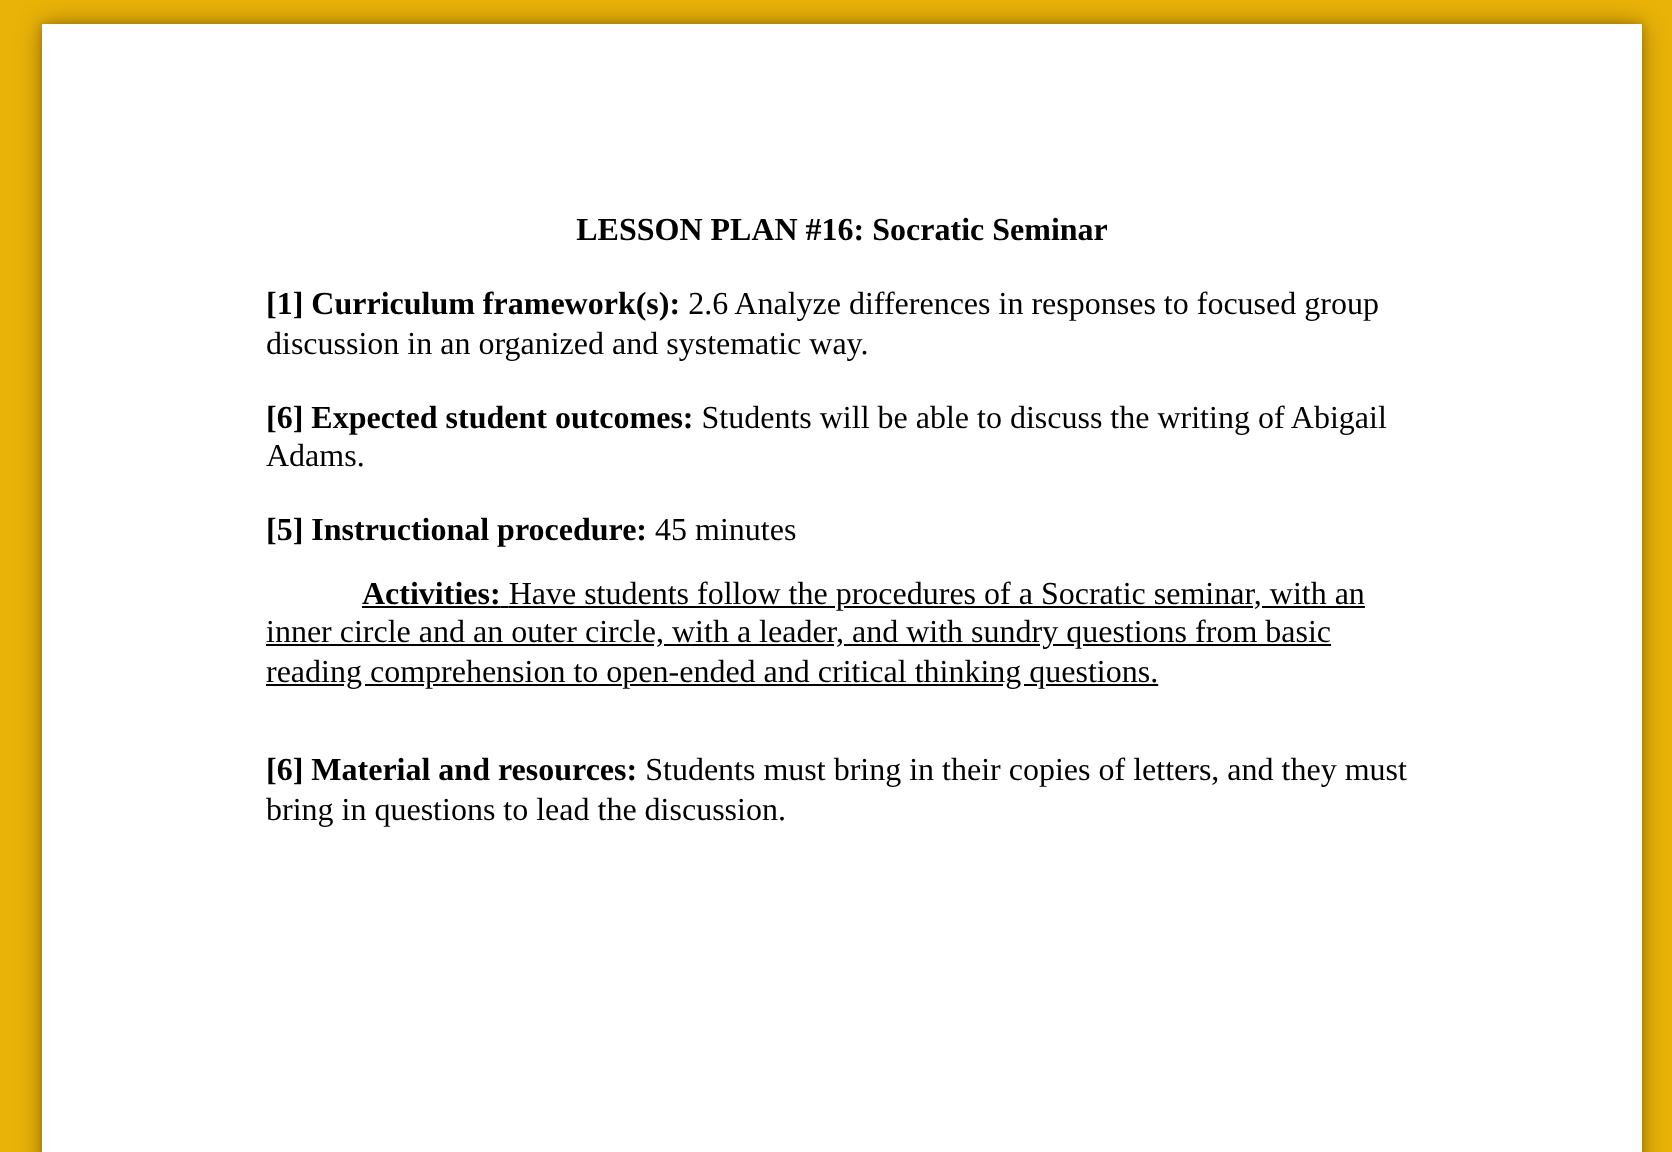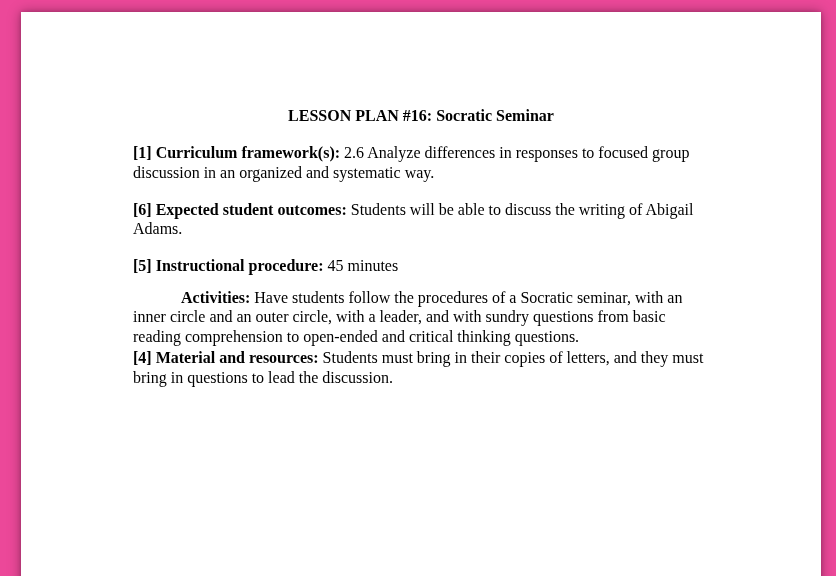--- a/index.html
+++ b/index.html
@@ -6,21 +6,21 @@
   html, body {
     width: 836px;
     height: 576px;
     overflow: hidden;
     font-family: "Liberation Serif", serif;
   }
   .screen {
     position: relative;
     width: 836px;
     height: 576px;
-    background: #ec4899;
+    background: #eab308;
     overflow: hidden;
   }
   .page {
     position: absolute;
     left: 21px;
     top: 12px;
     width: 800px;
     height: 620px; 
     background: #ffffff;
     box-shadow: 0 0 12px rgba(0,0,0,0.35), 0 0 4px rgba(0,0,0,0.18);
@@ -34,21 +34,21 @@
   }
   .doc-title {
     font-weight: bold;
     text-align: center;
     font-size: 16px;
     margin-bottom: 17.5px;
   }
   .para { margin-bottom: 17.5px; }
   .para.no-gap { margin-bottom: 12px; }
   .b { font-weight: bold; }
-  .activities-para { text-indent: 48px; margin-bottom: 2px; }
+  .activities-para { text-indent: 48px; margin-bottom: 30px; text-decoration: underline; }
 </style>
 </head>
 <body>
 
 <div class="screen">
   <div class="page">
     <div class="doc">
 
       <div class="doc-title">LESSON PLAN #16: Socratic Seminar</div>
 
@@ -67,19 +67,19 @@
       <p class="para no-gap">
         <span class="b">[5] Instructional procedure:</span>
         <span>45 minutes</span>
       </p>
       <p class="activities-para">
         <span class="b">Activities:</span>
         <span>Have students follow the procedures of a Socratic seminar, with an inner circle and an outer circle, with a leader, and with sundry questions from basic reading comprehension to open-ended and critical thinking questions.</span>
       </p>
 
       <p class="para">
-        <span class="b">[4] Material and resources:</span>
+        <span class="b">[6] Material and resources:</span>
         <span>Students must bring in their copies of letters, and they must bring in questions to lead the discussion.</span>
       </p>
 
     </div>
   </div>
 </div>
 
 </body></html>

